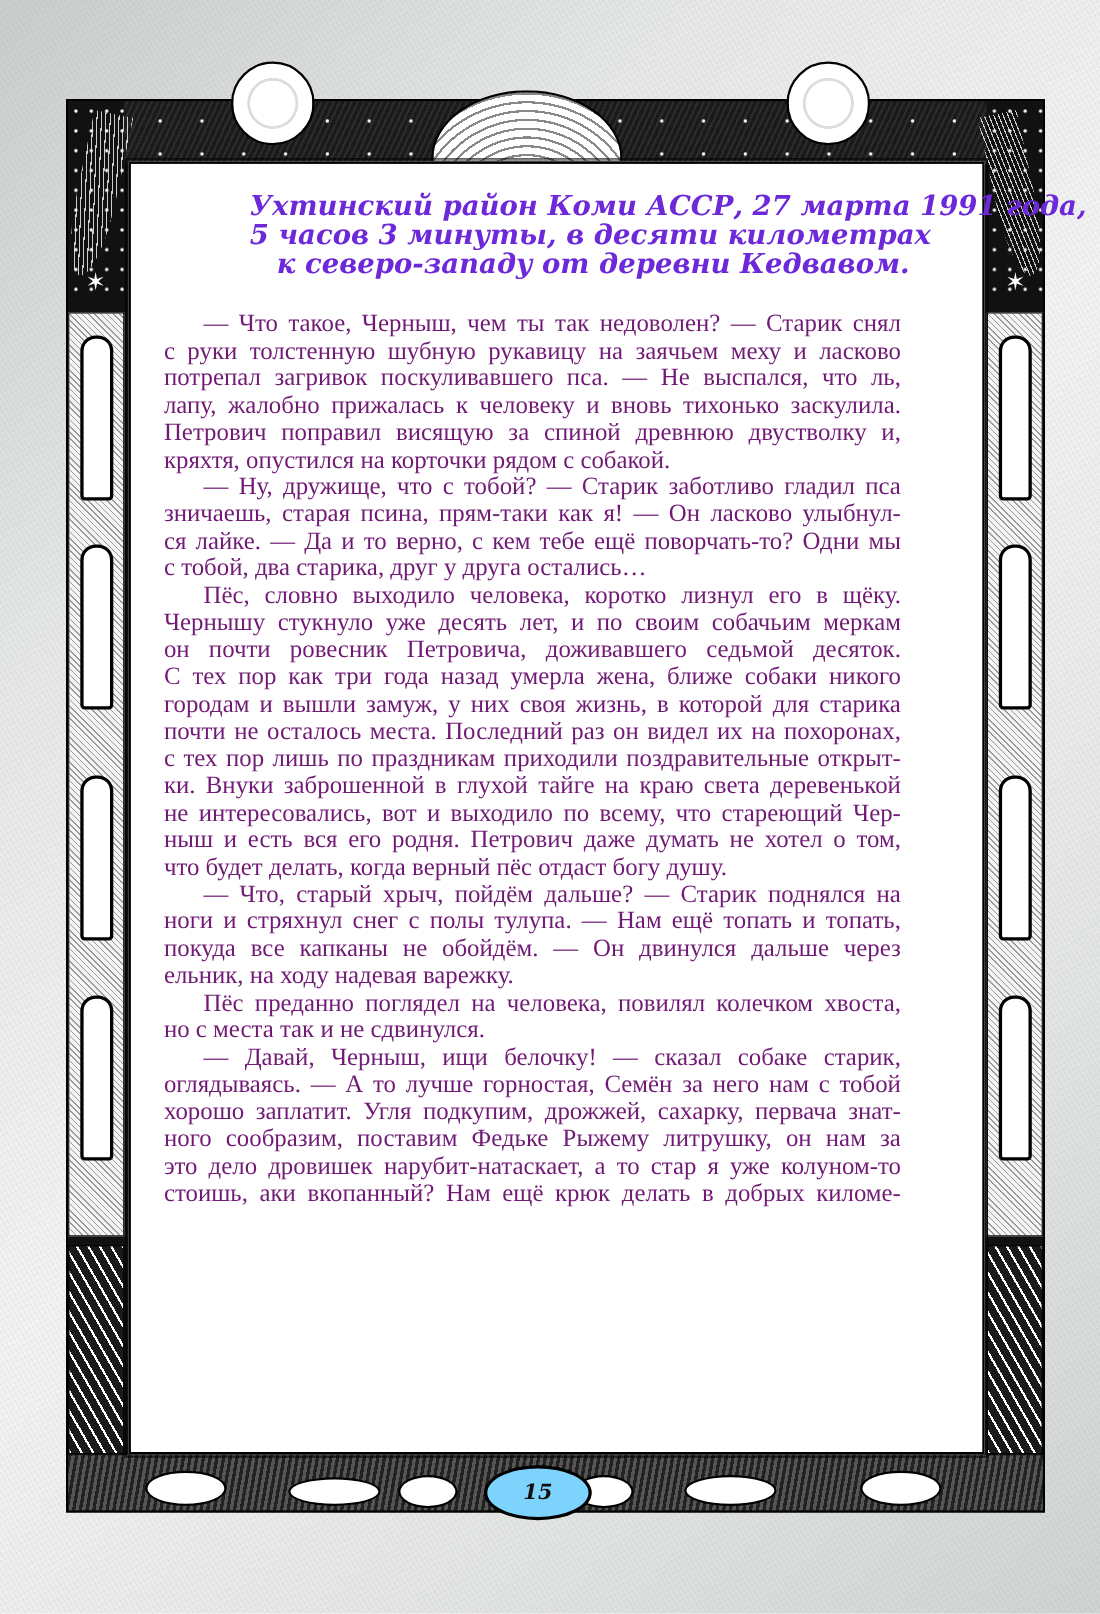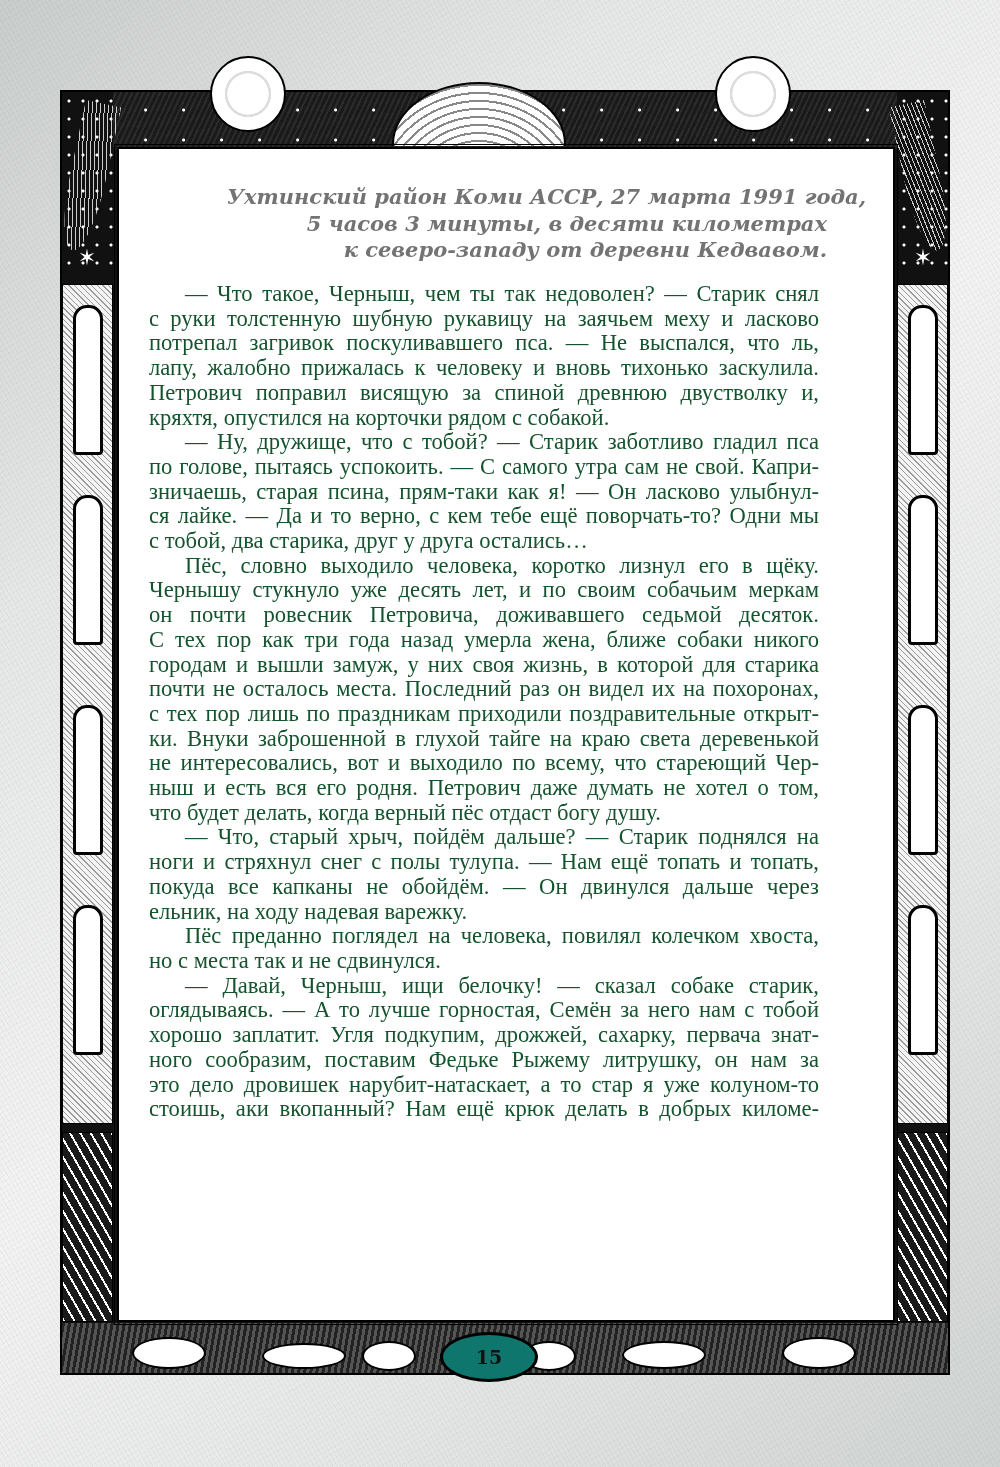--- a/index.html
+++ b/index.html
@@ -74,37 +74,37 @@
   }
   .stone {
     position:absolute; background:#fff; border:2px solid #000; border-radius:50%;
   }
   .content {
     position:absolute; left:117px; top:147px; width:778px; height:1175px;
     background:#fff; border:2px solid #000; box-sizing:border-box;
     outline:1px solid #000; outline-offset:2px;
   }
   .epigraph {
-    position:absolute; right:66px; top:35px; width:600px;
+    position:absolute; right:66px; top:25px; width:600px;
     text-align:right; font-style:italic; font-weight:bold;
-    font-family:"DejaVu Serif", serif; font-size:21px; line-height:26.5px; color:#737373;
+    font-family:"DejaVu Serif", serif; font-size:25px; line-height:26.5px; color:#6d28d9;
   }
   .epigraph div { white-space:nowrap; }
   .body-text {
     position:absolute; left:30px; top:133px; width:670px;
-    font-family:"Liberation Serif", serif; font-size:22.6px; line-height:24.7px; color:#14532d;
+    font-family:"Liberation Serif", serif; font-size:22.6px; line-height:24.7px; color:#701a75;
     text-align:justify;
   }
   .body-text .line { display:block; white-space:nowrap; text-align-last:justify; }
   .body-text .line.last { text-align-last:left; }
   .body-text .line.indent { padding-left:36px; }
   .page-num-wrap {
     position:absolute; left:440px; top:1332px; width:98px; height:50px;
-    background:#0f766e; border:3px solid #000; border-radius:50%; box-sizing:border-box;
-    display:flex; align-items:center; justify-content:center;
+    background:#7dd3fc; border:3px solid #000; border-radius:50%; box-sizing:border-box;
+    display:flex; align-items:center; justify-content:center;font-style:italic;
   }
   .page-num { font-family:"DejaVu Serif", serif; font-weight:bold; font-size:19px; color:#111; }
 </style>
 </head>
 <body>
 
 <div class="paper-texture"></div>
 
 <div class="frame">
   <div class="top-band">
@@ -153,21 +153,20 @@
     <div>к северо-западу от деревни Кедвавом.</div>
   </div>
   <div class="body-text" id="body-text">
       <span class="line indent">— Что такое, Черныш, чем ты так недоволен? — Старик снял</span>
       <span class="line">с руки толстенную шубную рукавицу на заячьем меху и ласково</span>
       <span class="line">потрепал загривок поскуливавшего пса. — Не выспался, что ль,</span>
       <span class="line">лапу, жалобно прижалась к человеку и вновь тихонько заскулила.</span>
       <span class="line">Петрович поправил висящую за спиной древнюю двустволку и,</span>
       <span class="line last">кряхтя, опустился на корточки рядом с собакой.</span>
       <span class="line indent">— Ну, дружище, что с тобой? — Старик заботливо гладил пса</span>
-      <span class="line">по голове, пытаясь успокоить. — С самого утра сам не свой. Капри-</span>
       <span class="line">зничаешь, старая псина, прям-таки как я! — Он ласково улыбнул-</span>
       <span class="line">ся лайке. — Да и то верно, с кем тебе ещё поворчать-то? Одни мы</span>
       <span class="line last">с тобой, два старика, друг у друга остались…</span>
       <span class="line indent">Пёс, словно выходило человека, коротко лизнул его в щёку.</span>
       <span class="line">Чернышу стукнуло уже десять лет, и по своим собачьим меркам</span>
       <span class="line">он почти ровесник Петровича, доживавшего седьмой десяток.</span>
       <span class="line">С тех пор как три года назад умерла жена, ближе собаки никого</span>
       <span class="line">городам и вышли замуж, у них своя жизнь, в которой для старика</span>
       <span class="line">почти не осталось места. Последний раз он видел их на похоронах,</span>
       <span class="line">с тех пор лишь по праздникам приходили поздравительные открыт-</span>

